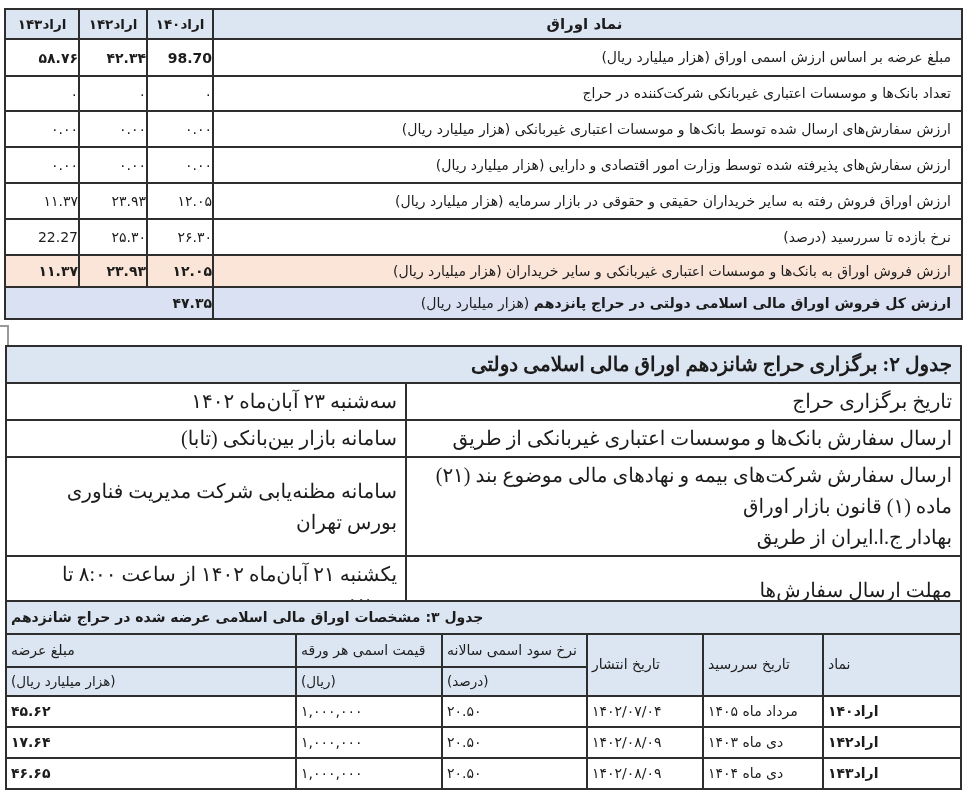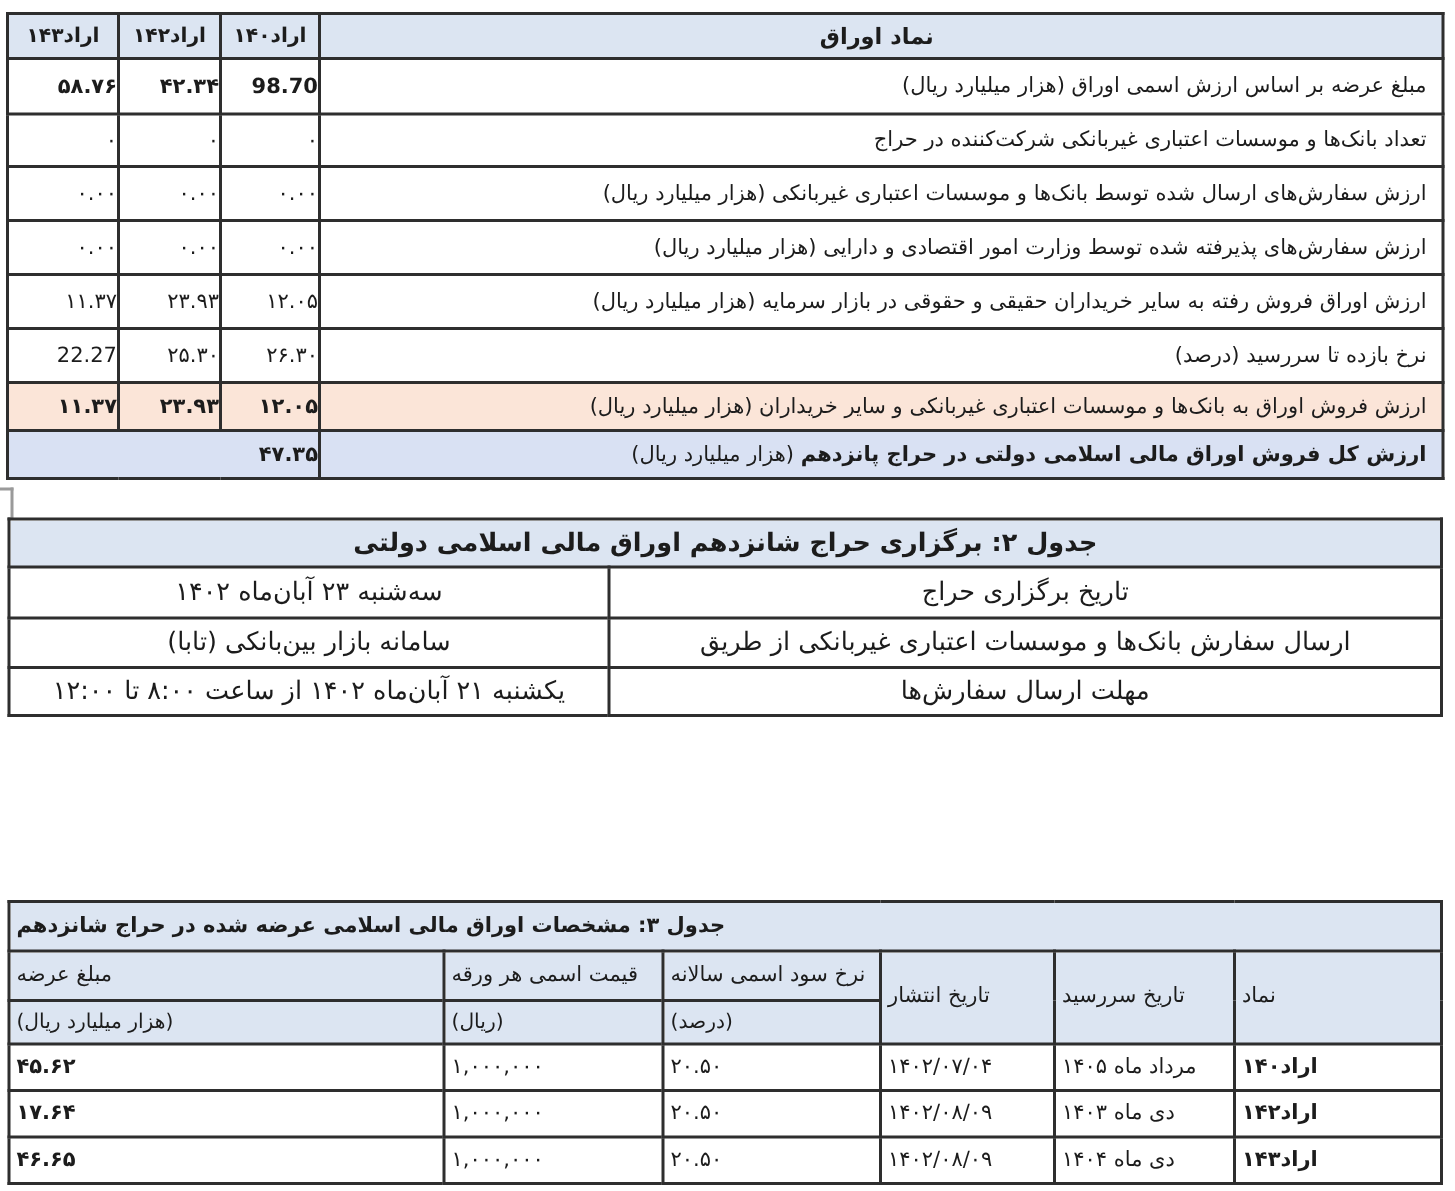--- a/index.html
+++ b/index.html
@@ -30,21 +30,21 @@
   .lbl{text-align:right;padding:2px 10px 2px 4px;line-height:1.35;}
   .num{text-align:right;font-size:15px;}
   .b{font-weight:bold;}
   .hdrbg{background:#dce5f2;text-align:center;}
   .orange{background:#fbe5d8;}
   .bluebg{background:#d9e1f3;padding-left:44px;}
   .t1 .corner{font-size:15px;font-weight:bold;}
   .t1 .colhead{font-size:13.5px;font-weight:bold;text-align:center;}
   
   .t2{top:345px;right:8px;width:955px;}
-  .t2 td{font-size:17px;text-align:center;line-height:1.55;padding:2px 8px;}
+  .t2 td{font-size:20px;text-align:right;line-height:1.55;padding:2px 8px;font-family:Liberation Serif, serif;}
   .title-cell{font-size:15.5px;font-weight:bold;text-align:center;}
   
   .t3{top:600px;right:8px;width:955px;}
   .t3 td{font-size:14px;text-align:left;line-height:1.4;padding:1px 4px;}
   .t3 .unit{font-size:13.5px;}
   .ltr{direction:ltr;unicode-bidi:isolate;}
   
   .artifact{
     position:absolute;top:325px;left:0;
     width:7px;height:19px;
@@ -132,20 +132,27 @@
       <td class="title-cell hdrbg" colspan="2">جدول ۲: برگزاری حراج شانزدهم اوراق مالی اسلامی دولتی</td>
     </tr>
     <tr style="height:34px">
       <td>تاریخ برگزاری حراج</td>
       <td>سه‌شنبه ۲۳ آبان‌ماه ۱۴۰۲</td>
     </tr>
     <tr style="height:32px">
       <td>ارسال سفارش بانک‌ها و موسسات اعتباری غیربانکی از طریق</td>
       <td>سامانه بازار بین‌بانکی (تابا)</td>
     </tr>
+    <tr style="height:56px">
+      <td>
+            <div>ارسال سفارش شرکت‌های بیمه و نهادهای مالی موضوع بند (۲۱) ماده (۱) قانون بازار اوراق</div>
+            <div>بهادار ج.ا.ایران از طریق</div>
+          </td>
+      <td>سامانه مظنه‌یابی شرکت مدیریت فناوری بورس تهران</td>
+    </tr>
     <tr style="height:32px">
       <td>مهلت ارسال سفارش‌ها</td>
       <td>یکشنبه ۲۱ آبان‌ماه ۱۴۰۲ از ساعت ۸:۰۰ تا ۱۲:۰۰</td>
     </tr>
   </tbody>
     </table>
 
   <table class="t3">
     <colgroup>
         <col style="width:138px">

